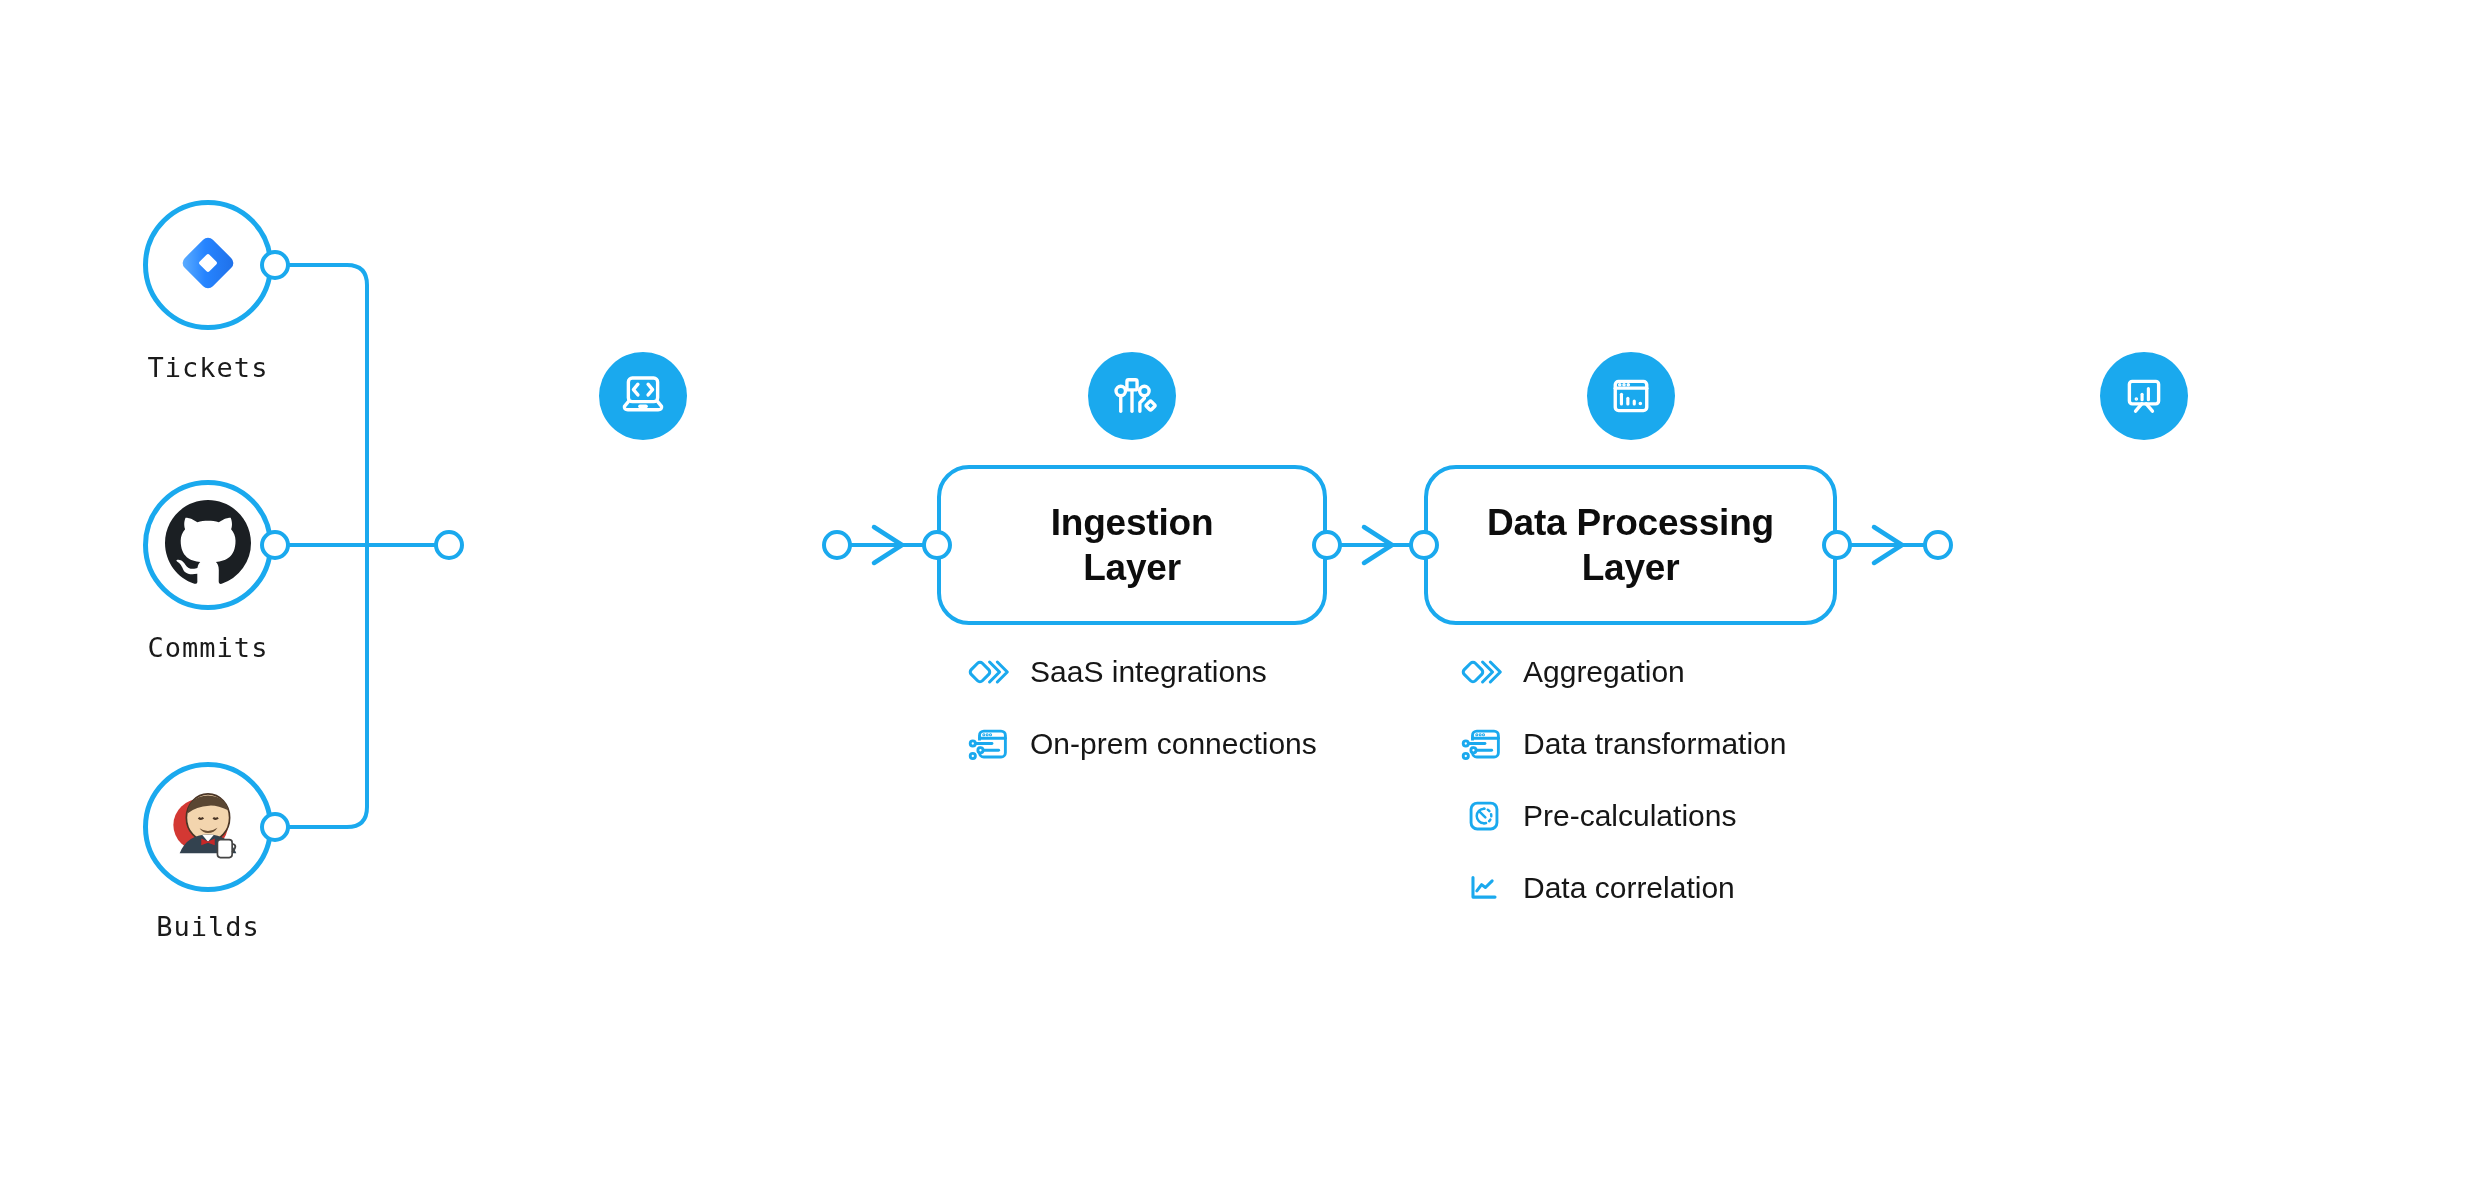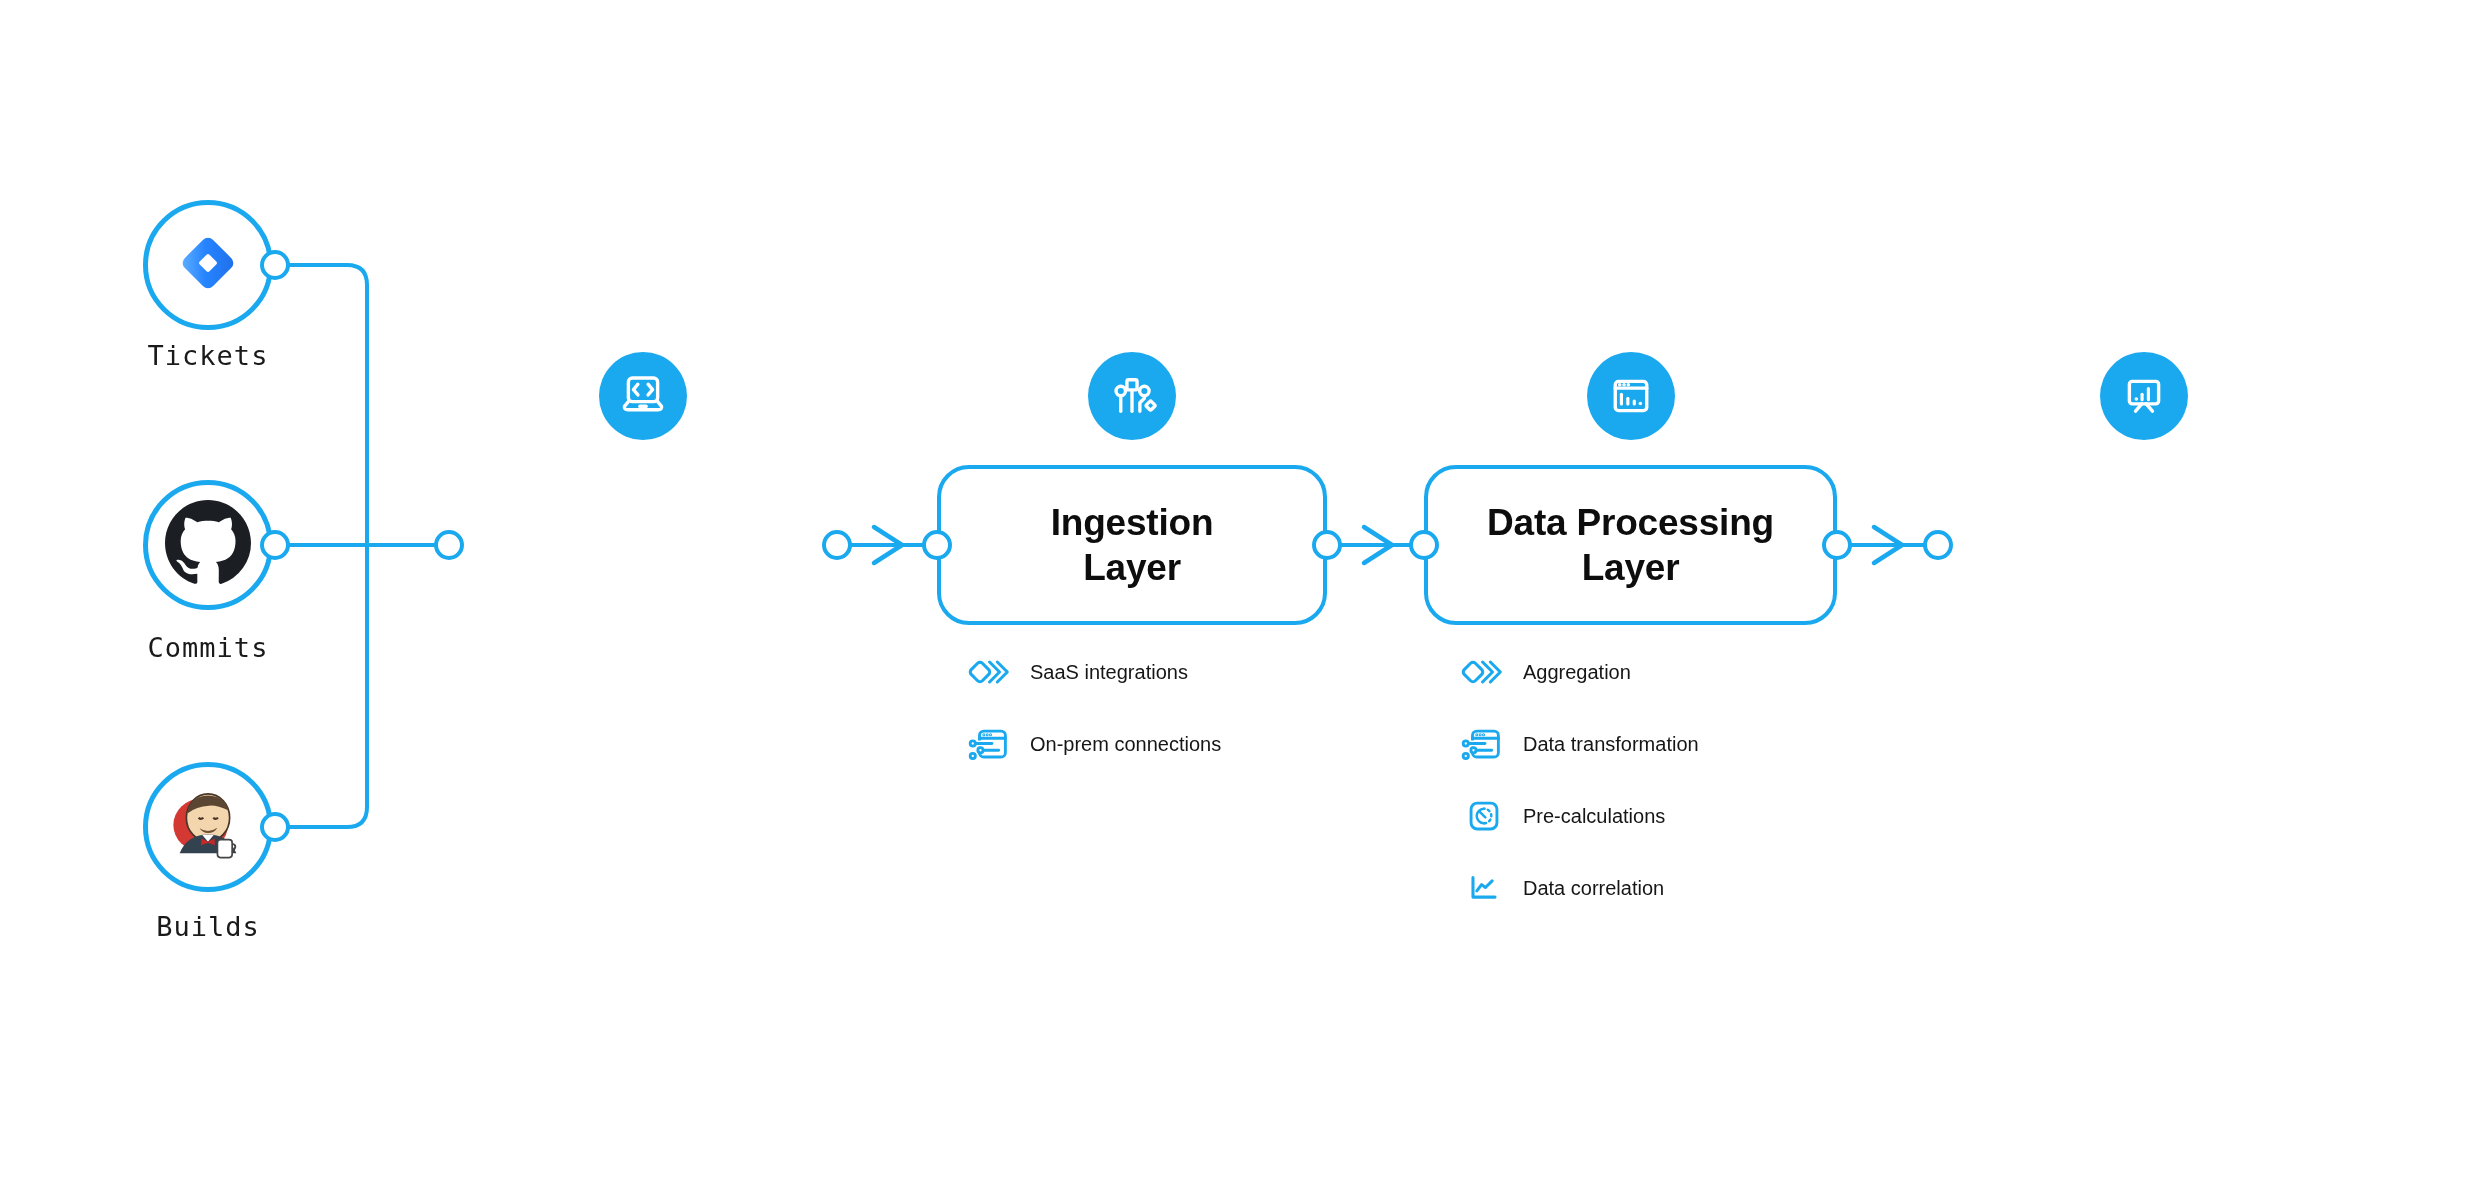--- a/index.html
+++ b/index.html
@@ -26,21 +26,21 @@
   .badge{position:absolute;top:352px;width:88px;height:88px;border-radius:50%;
          background:#1aa9ee;display:flex;align-items:center;justify-content:center;}
   .badge svg{width:54px;height:54px;}
 
   
   .feature-list{position:absolute;top:649px;display:flex;flex-direction:column;}
   .feature-row{display:flex;align-items:center;height:46px;margin-bottom:26px;}
   .feature-icon{width:46px;height:46px;flex:0 0 46px;display:flex;
                 align-items:center;justify-content:center;}
   .feature-icon svg{width:46px;height:46px;}
-  .feature-label{margin-left:16px;font-size:20px;color:#161616;}
+  .feature-label{margin-left:16px;font-size:30px;color:#161616;}
 
   .overlay{position:absolute;left:0;top:0;pointer-events:none;}
 </style>
 </head>
 <body>
 
 <div class="stage">
 
   <div class="source-circle" style="left:143px;top:200px;">
     <span>
@@ -50,21 +50,21 @@
             <stop offset="0" stop-color="#62b1ff"></stop>
               <stop offset="0.45" stop-color="#2684ff"></stop>
               <stop offset="1" stop-color="#1f6fe8"></stop>
           </linearGradient>
         </defs>
         <rect x="-14.5" y="-14.5" width="29" height="29" rx="5" transform="rotate(45)" fill="url(#jg)"></rect>
         <rect x="-5" y="-5" width="10" height="10" rx="1.5" transform="rotate(45)" fill="#ffffff"></rect>
       </svg>
     </span>
   </div>
-  <div class="source-label" style="left:78px;top:340px;">Tickets</div>
+  <div class="source-label" style="left:78px;top:352px;">Tickets</div>
 
   <div class="source-circle" style="left:143px;top:480px;">
     <span>
       <svg width="86" height="86" viewBox="0 0 24 24">
         <path fill="#1b1f23" d="M12 0C5.37 0 0 5.37 0 12c0 5.31 3.435 9.795 8.205 11.385.6.105.825-.255.825-.57 0-.285-.015-1.23-.015-2.235-3.015.555-3.795-.735-4.035-1.41-.135-.345-.72-1.41-1.23-1.695-.42-.225-1.02-.78-.015-.795.945-.015 1.62.87 1.845 1.23 1.08 1.815 2.805 1.305 3.495.99.105-.78.42-1.305.765-1.605-2.67-.3-5.46-1.335-5.46-5.925 0-1.305.465-2.385 1.23-3.225-.12-.3-.54-1.53.12-3.18 0 0 1.005-.315 3.3 1.23.96-.27 1.98-.405 3-.405s2.04.135 3 .405c2.295-1.56 3.3-1.23 3.3-1.23.66 1.65.24 2.88.12 3.18.765.84 1.23 1.905 1.23 3.225 0 4.605-2.805 5.625-5.475 5.925.435.375.81 1.095.81 2.22 0 1.605-.015 2.895-.015 3.3 0 .315.225.69.825.57A12.02 12.02 0 0 0 24 12c0-6.63-5.37-12-12-12z"></path>
       </svg>
     </span>
   </div>
   <div class="source-label" style="left:78px;top:632px;">Commits</div>
 

